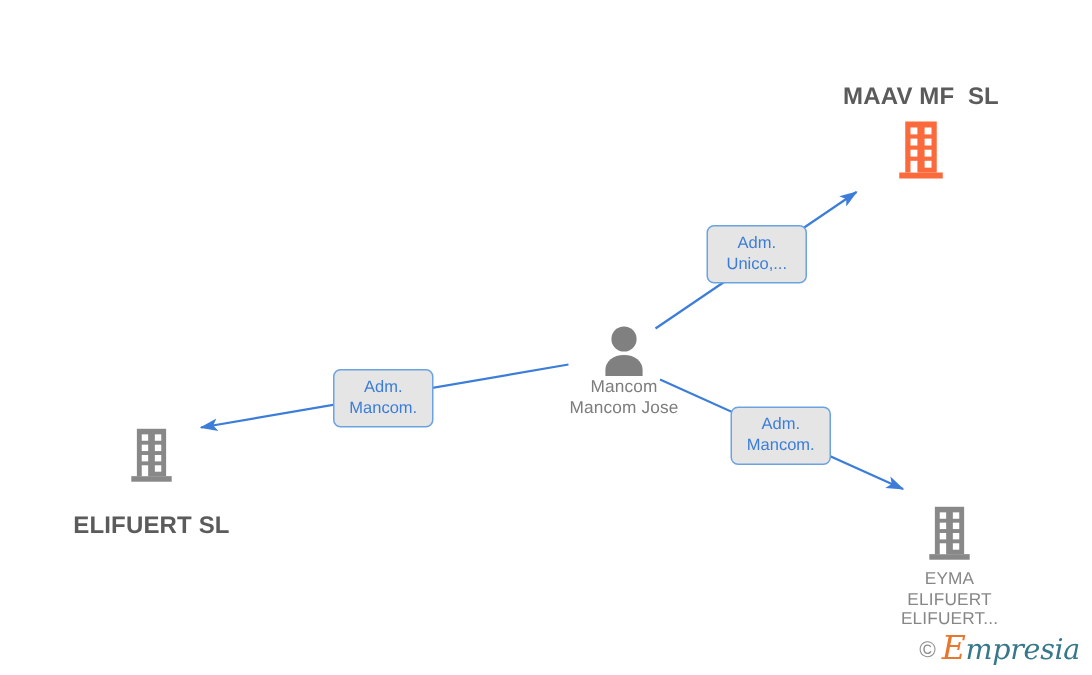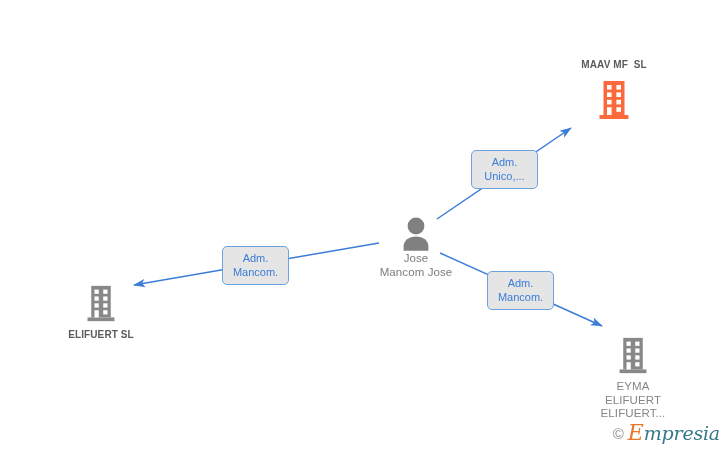--- a/index.html
+++ b/index.html
@@ -28,21 +28,21 @@
 
   
   .node {
     position: absolute;
     width: 140px;
     margin-left: -70px;
     text-align: center;
     z-index: 3;
   }
   .node-title {
-    font-size: 10px;
+    font-size: 16px;
     line-height: 13.5px;
     font-weight: bold;
     color: #5b5b5b;
     letter-spacing: 0.1px;
     white-space: pre;
   }
   .node-caption {
     font-size: 11.5px;
     line-height: 13.5px;
     color: #868686;
@@ -133,21 +133,21 @@
     <line x1="440" y1="253" x2="602" y2="326" stroke="#3B7DD8" stroke-width="1.5" marker-end="url(#arrowhead)"></line>
   </svg>
 
   <div class="node" style="left:416px; top:216px;">
     <div class="icon-wrap">
       <svg class="person-icon" width="34" height="36" viewBox="0 0 34 36" xmlns="http://www.w3.org/2000/svg">
         <circle cx="17" cy="10" r="8.4" fill="#808080"></circle>
         <path d="M17 20.6c-7.3 0-12.4 4.2-12.4 9.9v4.2h24.8v-4.2c0-5.7-5.1-9.9-12.4-9.9z" fill="#808080"></path>
       </svg>
     </div>
-    <div class="node-caption person-caption">Jose</div>
+    <div class="node-caption person-caption">Mancom</div>
     <div class="node-caption person-caption">Mancom Jose</div>
   </div>
 
   <div class="node" style="left:614px; top:58px;">
     <div class="node-title">MAAV MF  SL</div>
     <div class="icon-wrap" style="margin-top:7px;">
       <svg class="building-icon" width="32" height="42" viewBox="0 0 32 42" xmlns="http://www.w3.org/2000/svg">
         <rect x="5.5" y="2" width="21" height="34" fill="#FB6A3C"></rect>
         <rect x="1.5" y="36" width="29" height="4" fill="#FB6A3C"></rect>
         <rect x="9" y="6" width="4.6" height="4.6" fill="#ffffff"></rect>
@@ -170,21 +170,21 @@
         <rect x="9" y="6" width="4.6" height="4.6" fill="#ffffff"></rect>
         <rect x="18.4" y="6" width="4.6" height="4.6" fill="#ffffff"></rect>
         <rect x="9" y="13.4" width="4.6" height="4.6" fill="#ffffff"></rect>
         <rect x="18.4" y="13.4" width="4.6" height="4.6" fill="#ffffff"></rect>
         <rect x="9" y="20.8" width="4.6" height="4.6" fill="#ffffff"></rect>
         <rect x="18.4" y="20.8" width="4.6" height="4.6" fill="#ffffff"></rect>
         <rect x="9" y="28.2" width="4.6" height="7.8" fill="#ffffff"></rect>
         <rect x="18.4" y="28.2" width="4.6" height="4.6" fill="#ffffff"></rect>
       </svg>
     </div>
-    <div class="node-title" style="margin-top:5px;">ELIFUERT SL</div>
+    <div class="node-title" style="margin-top:21px;">ELIFUERT SL</div>
   </div>
 
   <div class="node" style="left:633px; top:336px;">
     <div class="icon-wrap">
       <svg class="building-icon" width="30" height="39" viewBox="0 0 32 42" xmlns="http://www.w3.org/2000/svg">
         <rect x="5.5" y="2" width="21" height="34" fill="#888888"></rect>
         <rect x="1.5" y="36" width="29" height="4" fill="#888888"></rect>
         <rect x="9" y="6" width="4.6" height="4.6" fill="#ffffff"></rect>
         <rect x="18.4" y="6" width="4.6" height="4.6" fill="#ffffff"></rect>
         <rect x="9" y="13.4" width="4.6" height="4.6" fill="#ffffff"></rect>

